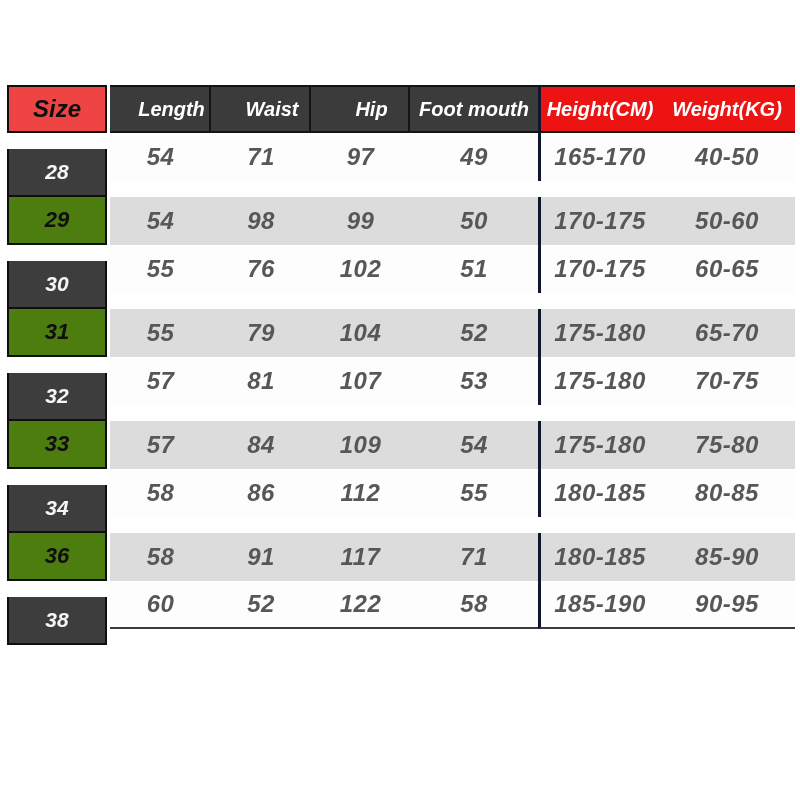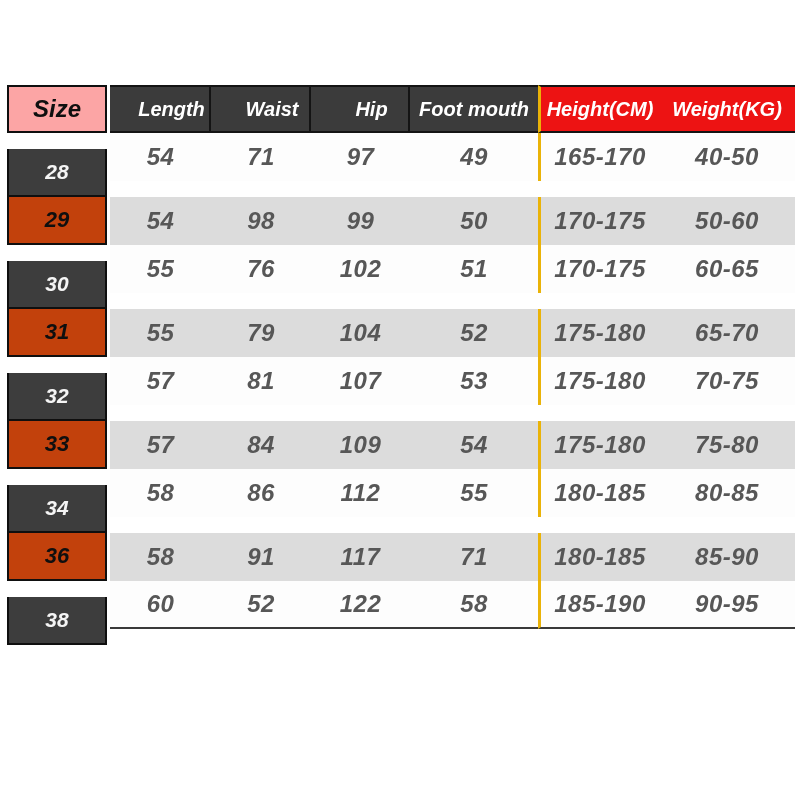--- a/index.html
+++ b/index.html
@@ -28,53 +28,53 @@
     align-items: center;
     justify-content: center;
     font-style: italic;
     font-weight: bold;
     white-space: nowrap;
   }
   .gap { background: #ffffff; }
 
   
   .h-size {
-    background: #fca5a5;
+    background: #ef4444;
     color: #0f0f0f;
     border: 2px solid #0f0f0f;
     font-size: 24px;
   }
   .h-dark {
     background: #3b3b3b;
     color: #ffffff;
     font-size: 20px;
     border-top: 2px solid #141414;
     border-bottom: 2px solid #141414;
   }
   .sep { border-right: 2px solid #141414; padding-left: 24px; }
   .h-red {
     background: #ed1313;
     color: #ffffff;
     font-size: 20px;
     border-top: 2px solid #141414;
     border-bottom: 2px solid #141414;
   }
-  .vline { border-left: 3px solid #eab308; }
+  .vline { border-left: 3px solid #0f172a; }
 
   
   .s-dark {
     background: #3d3d3d;
     color: #f5f5f5;
     font-size: 21px;
     border: 2px solid #0f0f0f;
     border-top: none;
     margin-top: 16px;
   }
   .s-white {
-    background: #c2410c;
+    background: #4d7c0f;
     color: #0f0f0f;
     font-size: 22px;
     border: 2px solid #0f0f0f;
     border-top: none;
   }
 
   
   .d {
     color: #575757;
     font-size: 24px;

